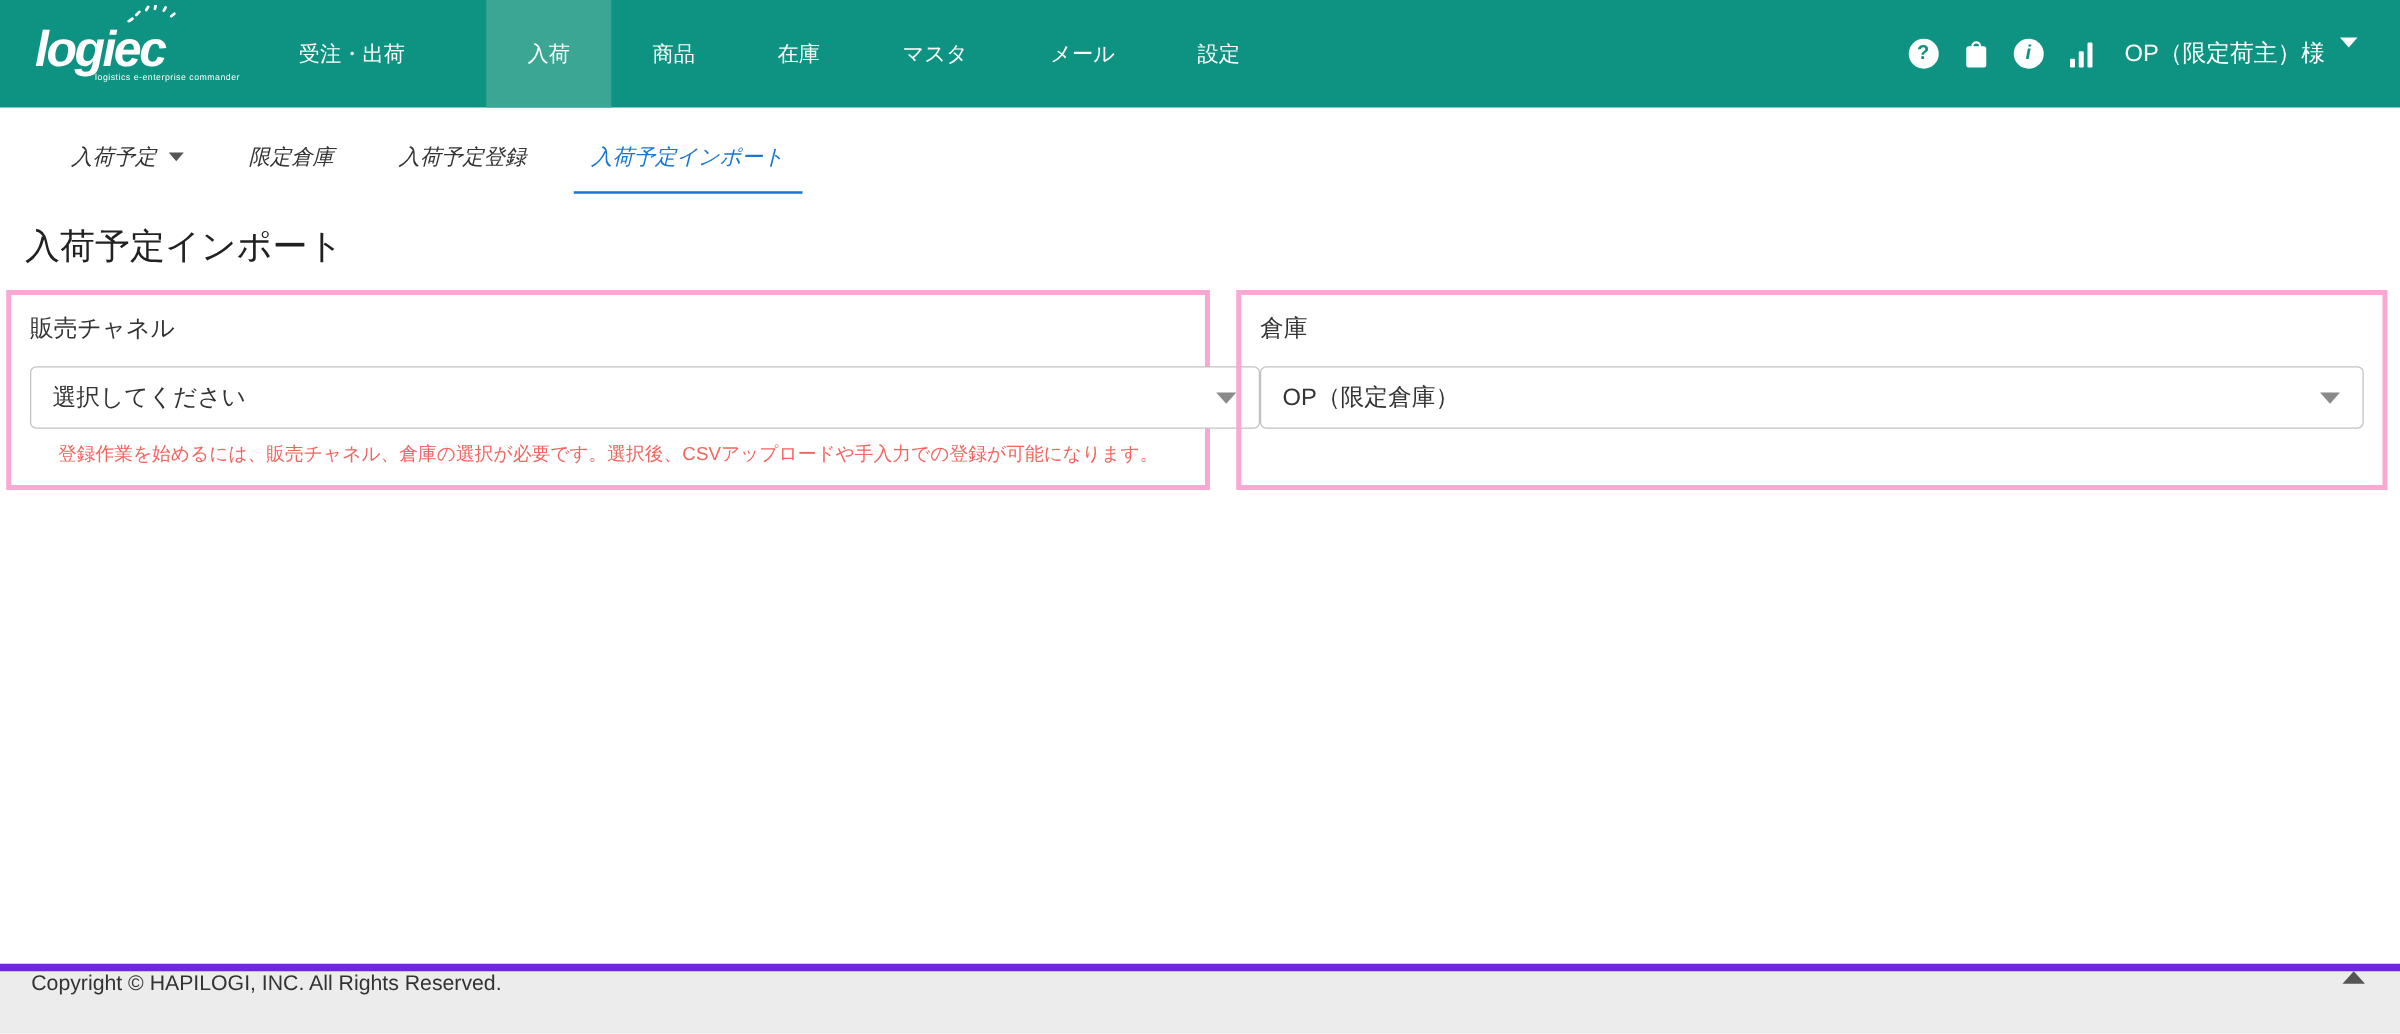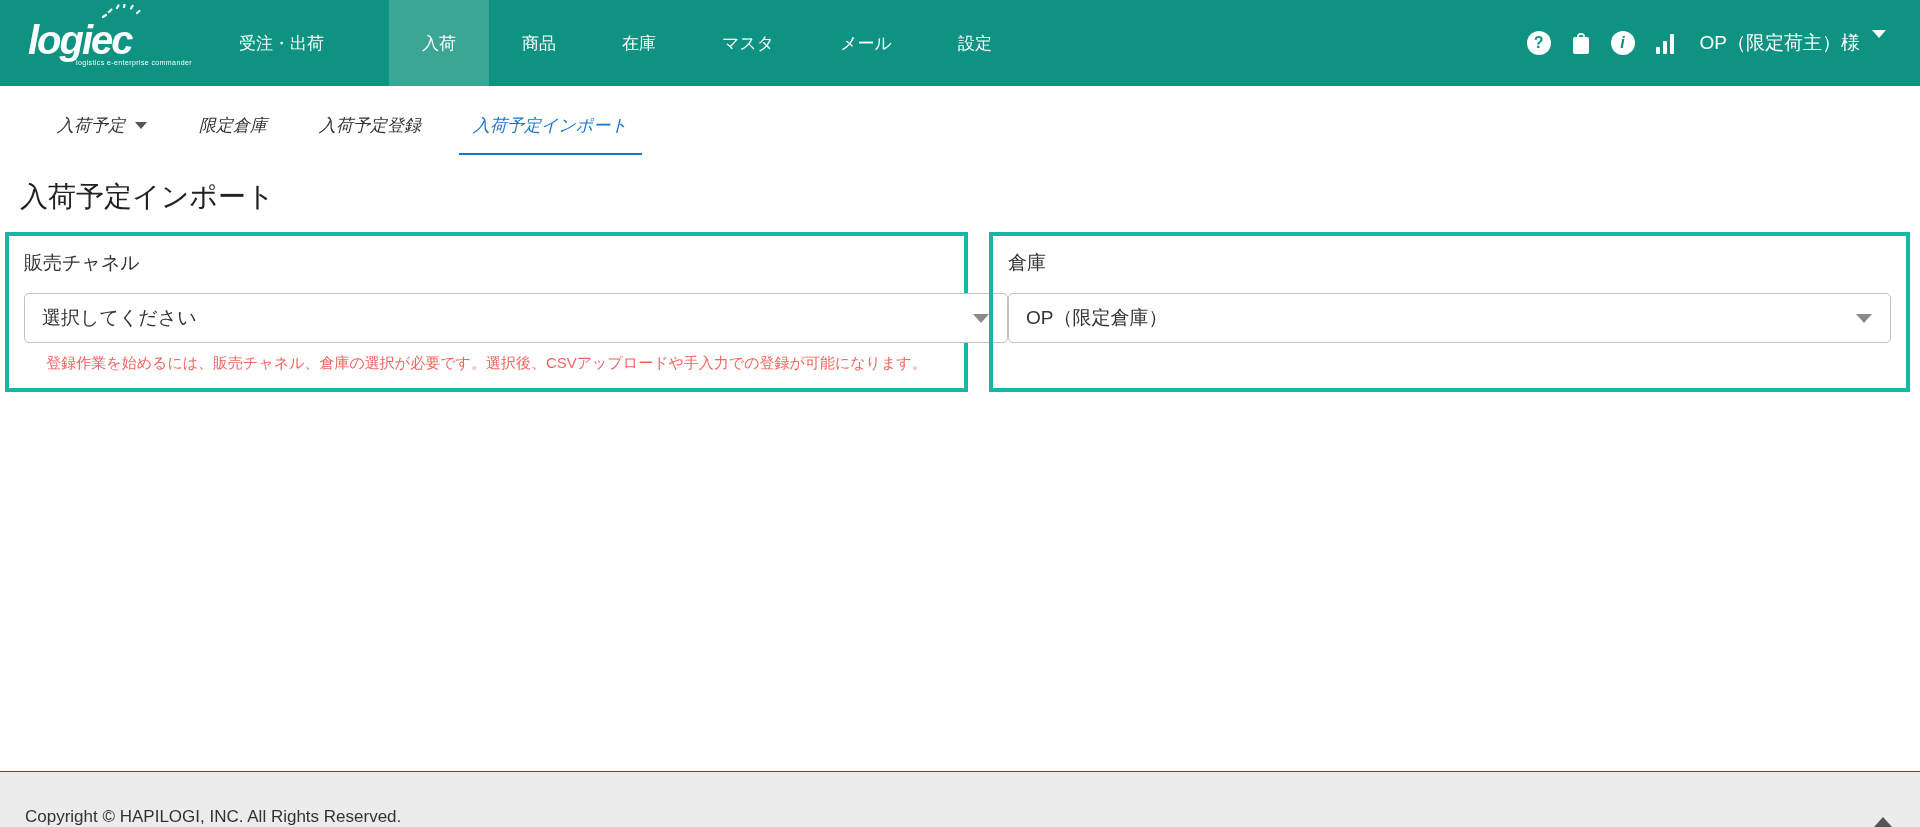--- a/index.html
+++ b/index.html
@@ -75,42 +75,42 @@
   }
 
   
   .page-title {
     font-size: 28px; font-weight: 400; color: #212121;
     margin: 22px 0 0 20px;
   }
 
   
   .content-row { display: flex; margin-top: 16px; }
-  .highlight-box { border: 4px solid #14b8a6; }
+  .highlight-box { border: 4px solid #f9a8d4; }
   .box-channel { margin-left: 5px; width: 963px; height: 160px; padding: 12px 15px 0 15px; }
   .box-warehouse { margin-left: 21px; width: 921px; height: 160px; padding: 12px 15px 0 15px; }
   .field-label { font-size: 19px; color: #333; margin-top: 2px; }
   .select-box {
     margin-top: 17px; height: 50px; border: 1px solid #c2c2c2; border-radius: 5px;
     background: #fff; display: flex; align-items: center; justify-content: space-between;
     padding: 0 18px 0 17px; cursor: pointer;
   }
   .box-channel .select-box { width: 984px; text-align: center; }
   .box-warehouse .select-box { width: 100%; }
   .select-value { font-size: 19px; color: #333; white-space: nowrap; }
   .select-caret {
     width: 0; height: 0; border-left: 8px solid transparent;
     border-right: 8px solid transparent; border-top: 9px solid #8a8a8a;
   }
   .helper-text { margin-top: 11px; font-size: 15px; color: #F4645F; white-space: nowrap; text-align: center; }
 
   
   .footer {
-    margin-top: auto; height: 56px; background: #ECECEC; border-top: 1px solid #6d28d9;
-    display: flex; align-items: flex-end; flex: 0 0 auto;
+    margin-top: auto; height: 56px; background: #ECECEC; border-top: 6px solid #6d28d9;
+    display: flex; align-items: flex-start; flex: 0 0 auto;
   }
   .footer-text { margin-left: 25px; font-size: 17px; color: #333; }
   .scroll-top {
     margin-left: auto; margin-right: 28px; cursor: pointer;
     width: 0; height: 0; border-left: 9px solid transparent;
     border-right: 9px solid transparent; border-bottom: 10px solid #555;
   }
 </style>
 </head>
 <body>

